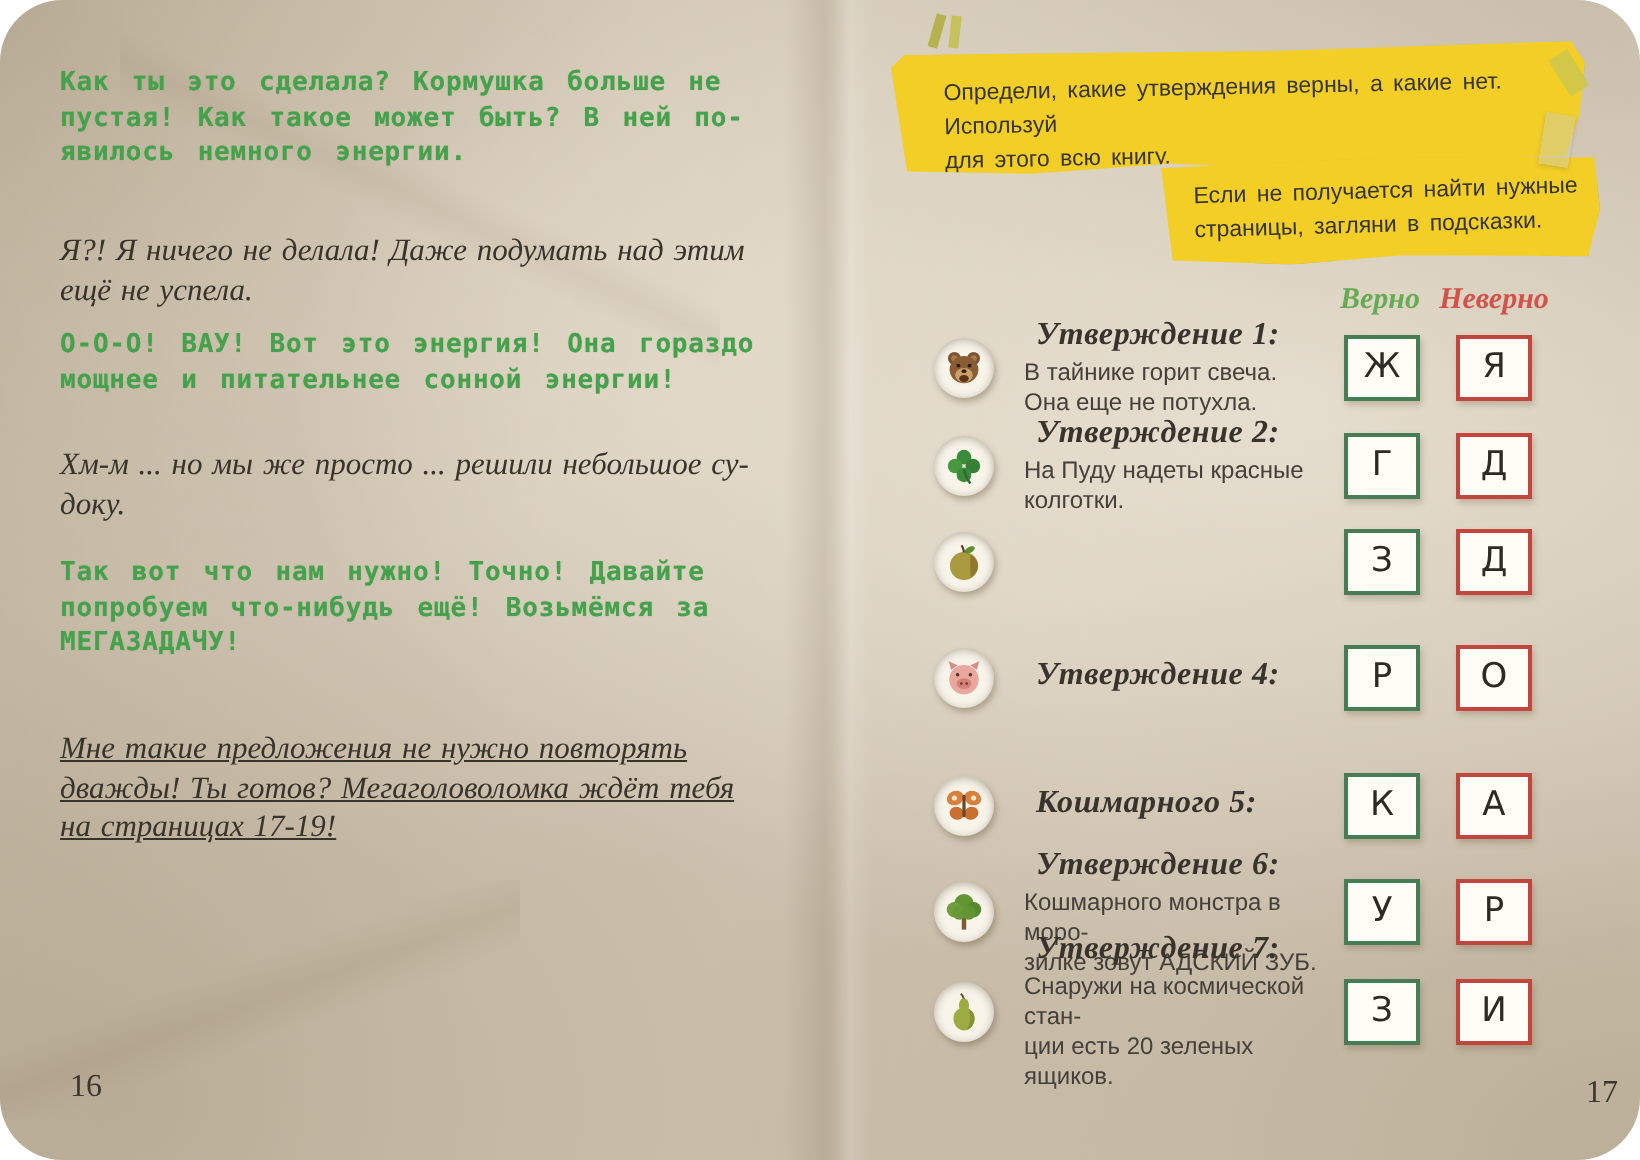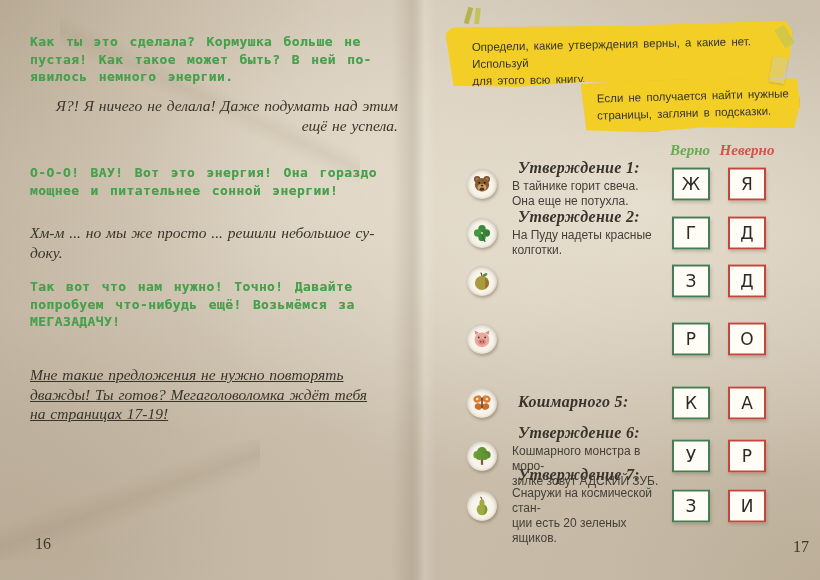--- a/index.html
+++ b/index.html
@@ -8,20 +8,21 @@
     background-color:#d2c7b5;
     background-image:
       radial-gradient(ellipse at 78% 35%, rgba(255,250,238,.50), transparent 55%),
       radial-gradient(ellipse at 30% 20%, rgba(255,248,232,.25), transparent 50%),
       radial-gradient(ellipse at 0% 0%, rgba(130,110,80,.30), transparent 38%),
       radial-gradient(ellipse at 100% 100%, rgba(130,110,80,.28), transparent 42%),
       radial-gradient(ellipse at 8% 95%, rgba(120,100,70,.22), transparent 50%),
       radial-gradient(ellipse at 95% 5%, rgba(120,100,70,.18), transparent 40%),
       linear-gradient(100deg, rgba(115,95,70,.12), rgba(0,0,0,0) 35%);
     font-family:"Liberation Sans", sans-serif;
+    border-radius:31px;
   }
   .crease1,.crease2{position:absolute;pointer-events:none;}
   .crease1{left:0;top:440px;width:260px;height:120px;
     background:linear-gradient(160deg, transparent 40%, rgba(110,90,60,.10) 50%, transparent 60%);}
   .crease2{left:60px;top:0;width:300px;height:200px;
     background:linear-gradient(25deg, transparent 45%, rgba(110,90,60,.08) 50%, transparent 55%);}
   .seam{
     position:absolute; left:392px; top:0; width:44px; height:580px; pointer-events:none;
     background:linear-gradient(90deg, rgba(0,0,0,0) 0%, rgba(95,78,55,.14) 45%, rgba(95,78,55,.10) 55%, rgba(255,255,255,.14) 75%, rgba(0,0,0,0) 100%);
   }
@@ -30,21 +31,21 @@
   .para{position:absolute; left:30px; width:368px; white-space:pre-line;}
   .para.green{
     font-family:"DejaVu Sans Mono", monospace; font-weight:bold;
     font-size:13px; line-height:17.6px; letter-spacing:.4px; word-spacing:3px;
     color:#46a14d; text-shadow:0 0 .5px rgba(70,161,77,.6);
   }
   .para.hand{
     font-family:"Liberation Serif", serif; font-style:italic;
     font-size:15.5px; line-height:19.5px; color:#38332b; word-spacing:1px;
   }
-  .p1{top:33px;} .p2{top:96px;text-align:right;} .p3{top:164px;} .p4{top:223px;} .p5{top:278px;} .p6{top:365px;text-decoration:underline;}
+  .p1{top:33px;} .p2{top:116px;} .p3{top:164px;} .p4{top:223px;} .p5{top:278px;} .p6{top:365px;text-decoration:underline;}
 
   .pagenum{
     position:absolute; font-family:"Liberation Serif", serif; font-size:16px; color:#3c372f;
   }
   .pagenum.left{left:35px; top:535px;}
   .pagenum.right{left:793px; top:538px;}
 
   
   .note{
     position:absolute; background:#f2ce27;
@@ -208,20 +209,21 @@
           <path d="M23 10 L24.5 4.5 L19 7 Z" fill="#d88e86"></path>
           <circle cx="15" cy="16" r="9.2" fill="#e9a79e"></circle>
           <ellipse cx="15" cy="18.5" rx="4.6" ry="3.4" fill="#d4837a"></ellipse>
           <circle cx="13.3" cy="18.5" r=".9" fill="#7c3a34"></circle>
           <circle cx="16.7" cy="18.5" r=".9" fill="#7c3a34"></circle>
           <circle cx="11" cy="13" r="1.1" fill="#50302c"></circle>
           <circle cx="19" cy="13" r="1.1" fill="#50302c"></circle>
         </svg>
     </span>
     <div class="stext">
+      <div class="stitle">Утверждение 4:</div>
     </div>
     <div class="box tbox">Р</div>
     <div class="box fbox">О</div>
   </div>
 
   <div class="srow" style="top:403px;">
     <span class="icon-circle">
       <svg viewBox="0 0 30 30">
           <ellipse cx="9.5" cy="10" rx="5.4" ry="4.4" fill="#d8813c" transform="rotate(-25 9.5 10)"></ellipse>
           <ellipse cx="20.5" cy="10" rx="5.4" ry="4.4" fill="#d8813c" transform="rotate(25 20.5 10)"></ellipse>

